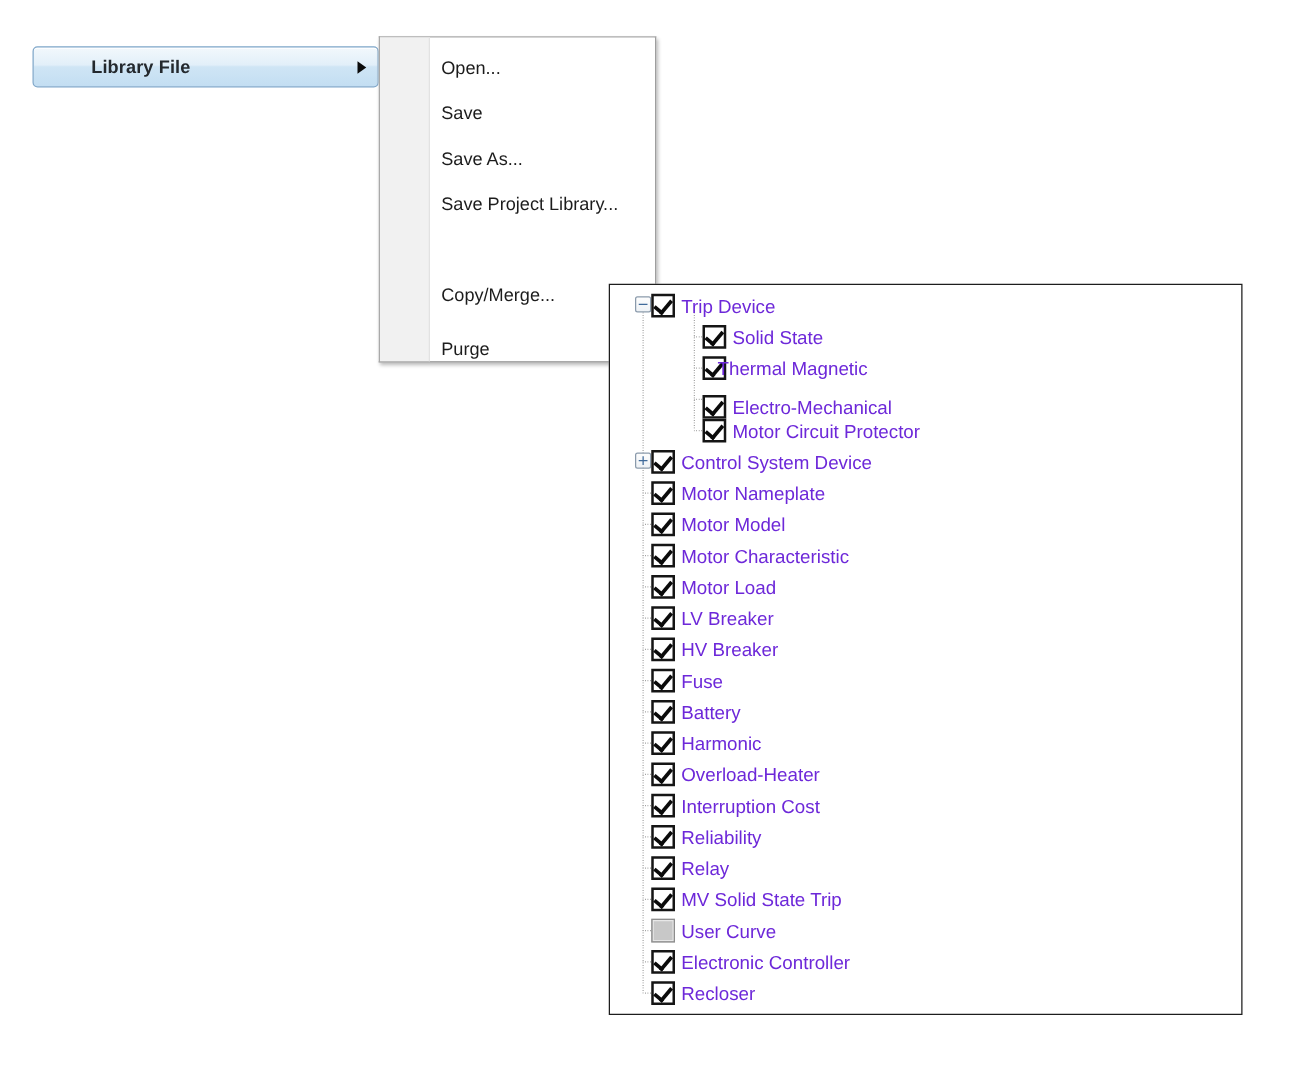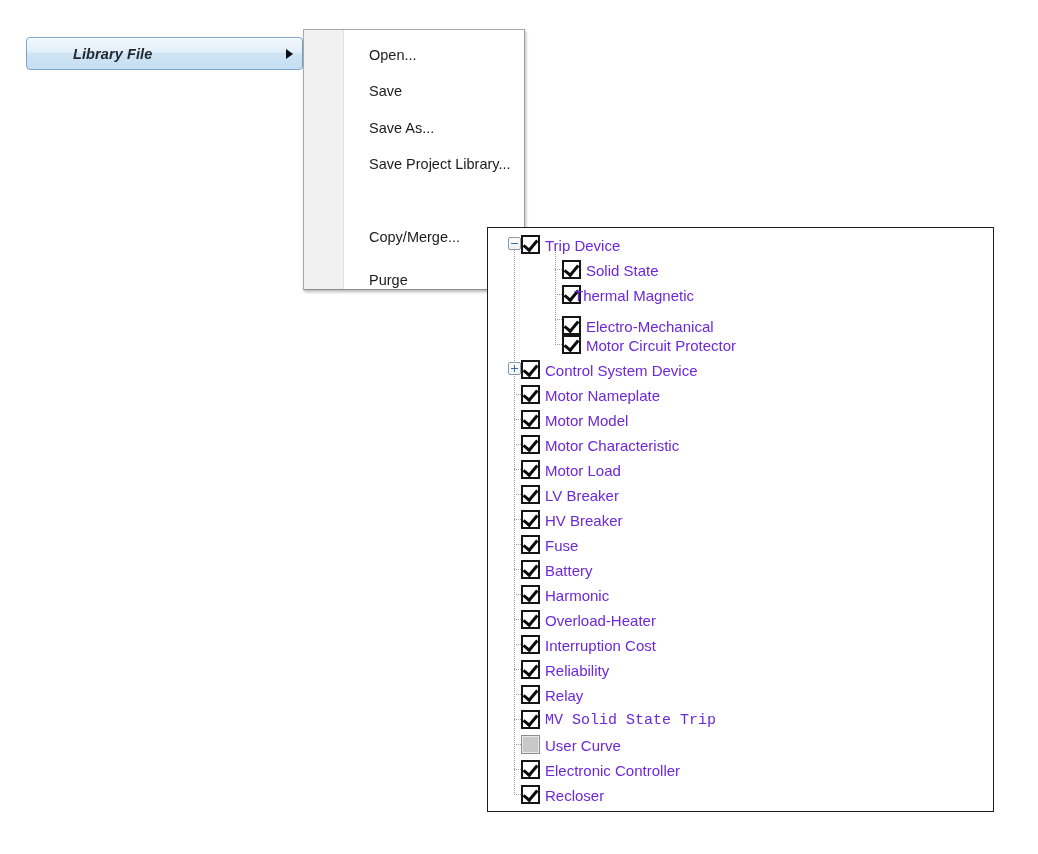--- a/index.html
+++ b/index.html
@@ -26,21 +26,20 @@
     height: 33px;
     box-sizing: border-box;
     border: 1px solid #7ea6c9;
     border-radius: 4px;
     background: linear-gradient(to bottom,
                 #f2f8fc 0%,
                 #e2eff9 45%,
                 #cfe5f5 50%,
                 #c3def2 100%);
     box-shadow: inset 0 1px 0 #ffffff;
-    font-style: italic;
   }
   #library-button .btn-label {
     position: absolute;
     left: 46px;
     top: 8px;
     font-size: 14.5px;
     font-weight: bold;
     color: #24292e;
     letter-spacing: 0.1px;
     white-space: nowrap;
@@ -92,21 +91,20 @@
     right: 0;
     height: 32px;
     padding-left: 9px;
     box-sizing: border-box;
     display: flex;
     align-items: center;
     font-size: 14.5px;
     color: #1c1c1c;
     white-space: nowrap;
     cursor: default;
-    margin-left: 16px;
   }
 
   
   #tree-panel {
     position: absolute;
     left: 487px;
     top: 227px;
     width: 507px;
     height: 585px;
     box-sizing: border-box;
@@ -373,21 +371,21 @@
       <div class="tree-row" style="top: 456px;">
         <div class="cbox" style="left: 33px; top: 1px;">
           <span class="tick"></span>
         </div>
         <div class="tree-label" style="left: 57px;">Relay</div>
       </div>
       <div class="tree-row" style="top: 481px;">
         <div class="cbox" style="left: 33px; top: 1px;">
           <span class="tick"></span>
         </div>
-        <div class="tree-label" style="left: 57px; font-family: Liberation Mono, monospace;">MV Solid State Trip</div>
+        <div class="tree-label" style="left: 57px;">MV Solid State Trip</div>
       </div>
       <div class="tree-row" style="top: 506px;">
         <div class="cbox disabled" style="left: 33px; top: 1px;"></div>
         <div class="tree-label" style="left: 57px;">User Curve</div>
       </div>
       <div class="tree-row" style="top: 531px;">
         <div class="cbox" style="left: 33px; top: 1px;">
           <span class="tick"></span>
         </div>
         <div class="tree-label" style="left: 57px;">Electronic Controller</div>

